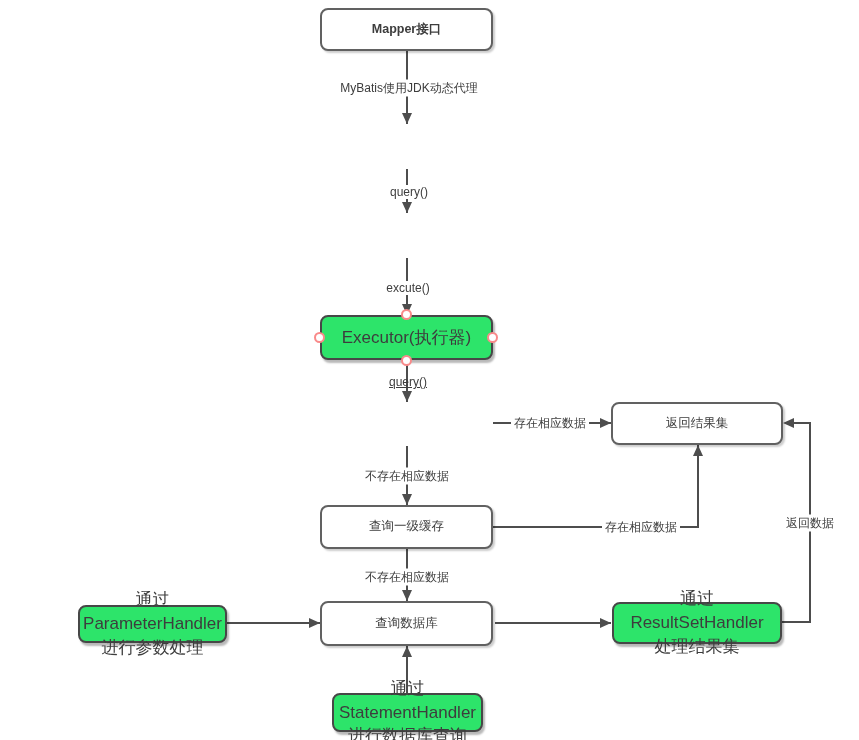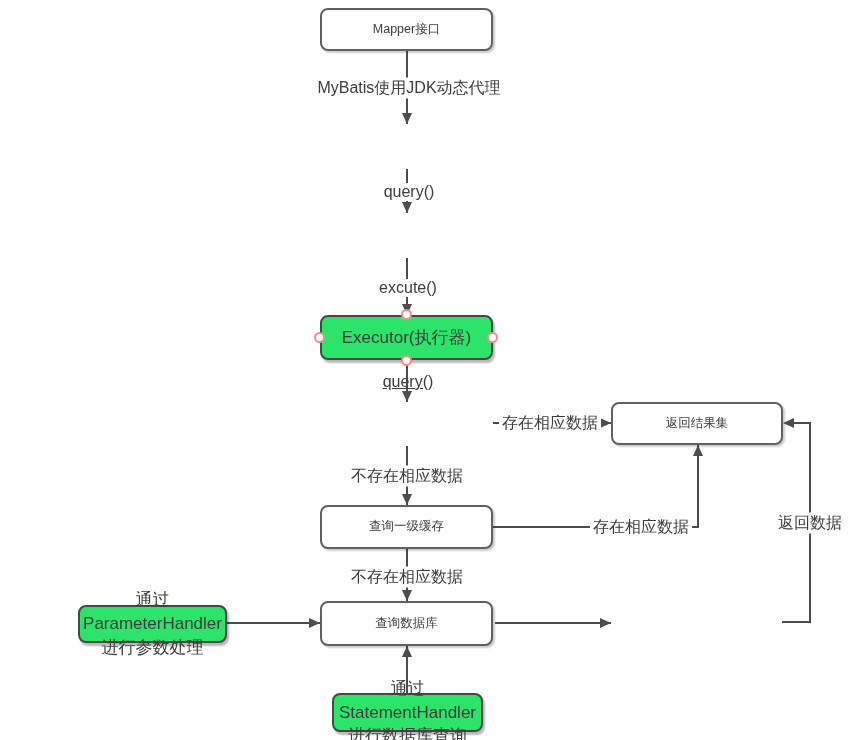--- a/index.html
+++ b/index.html
@@ -20,21 +20,21 @@
     font-size:17px;
   }
   .seg { position:absolute; background:#4d4d4d; }
   .tri { position:absolute; width:0; height:0; }
   .tri.down  { border-left:5px solid transparent; border-right:5px solid transparent; border-top:11px solid #4d4d4d; }
   .tri.up    { border-left:5px solid transparent; border-right:5px solid transparent; border-bottom:11px solid #4d4d4d; }
   .tri.right { border-top:5px solid transparent; border-bottom:5px solid transparent; border-left:11px solid #4d4d4d; }
   .tri.left  { border-top:5px solid transparent; border-bottom:5px solid transparent; border-right:11px solid #4d4d4d; }
   .elabel {
     position:absolute; transform:translate(-50%,-50%);
-    font-size:16px; color:#3d3d3d; background:#ffffff;
+    font-size:12px; color:#3d3d3d; background:#ffffff;
     padding:0 3px; white-space:nowrap;
   }
   .elabel.nobg { background:transparent; padding:0;text-decoration:underline; }
   .handle {
     position:absolute; width:11px; height:11px; box-sizing:border-box;
     border-radius:50%; background:#ffffff; border:2px solid #f98a8a;
   }
 </style>
 </head>
 <body>
@@ -73,40 +73,43 @@
   <div class="elabel" style="left:409px;top:88px;">MyBatis使用JDK动态代理</div>
   <div class="elabel" style="left:409px;top:192px;">query()</div>
   <div class="elabel" style="left:408px;top:288px;">excute()</div>
   <div class="elabel nobg" style="left:408px;top:382px;">query()</div>
   <div class="elabel" style="left:550px;top:423px;">存在相应数据</div>
   <div class="elabel" style="left:407px;top:476px;">不存在相应数据</div>
   <div class="elabel" style="left:641px;top:527px;">存在相应数据</div>
   <div class="elabel" style="left:407px;top:577px;">不存在相应数据</div>
   <div class="elabel" style="left:810px;top:523px;">返回数据</div>
 
-  <div class="node" style="left:320px;top:8px;width:173px;height:43px;">
+  <div class="node" style="left:320px;top:8px;width:173px;height:43px;font-weight:bold;">
     <span>Mapper接口</span>
   </div>
   <div class="node green" style="left:320px;top:315px;width:173px;height:45px;">
     <span>Executor(执行器)</span>
   </div>
   <div class="node" style="left:320px;top:505px;width:173px;height:44px;">
     <span>查询一级缓存</span>
   </div>
   <div class="node" style="left:320px;top:601px;width:173px;height:45px;">
     <span>查询数据库</span>
   </div>
   <div class="node" style="left:611px;top:402px;width:172px;height:43px;">
     <span>返回结果集</span>
   </div>
   <div class="node green" style="left:78px;top:605px;width:149px;height:38px;">
     <span>通过ParameterHandler进行参数处理</span>
   </div>
   <div class="node green" style="left:332px;top:693px;width:151px;height:39px;">
     <span>通过StatementHandler进行数据库查询</span>
   </div>
+  <div class="node green" style="left:612px;top:602px;width:170px;height:42px;">
+    <span>通过ResultSetHandler处理结果集</span>
+  </div>
 
   <div class="handle" style="left:401px;top:309px;"></div>
   <div class="handle" style="left:401px;top:355px;"></div>
   <div class="handle" style="left:314px;top:332px;"></div>
   <div class="handle" style="left:487px;top:332px;"></div>
 
 </div>
 
 </body></html>

